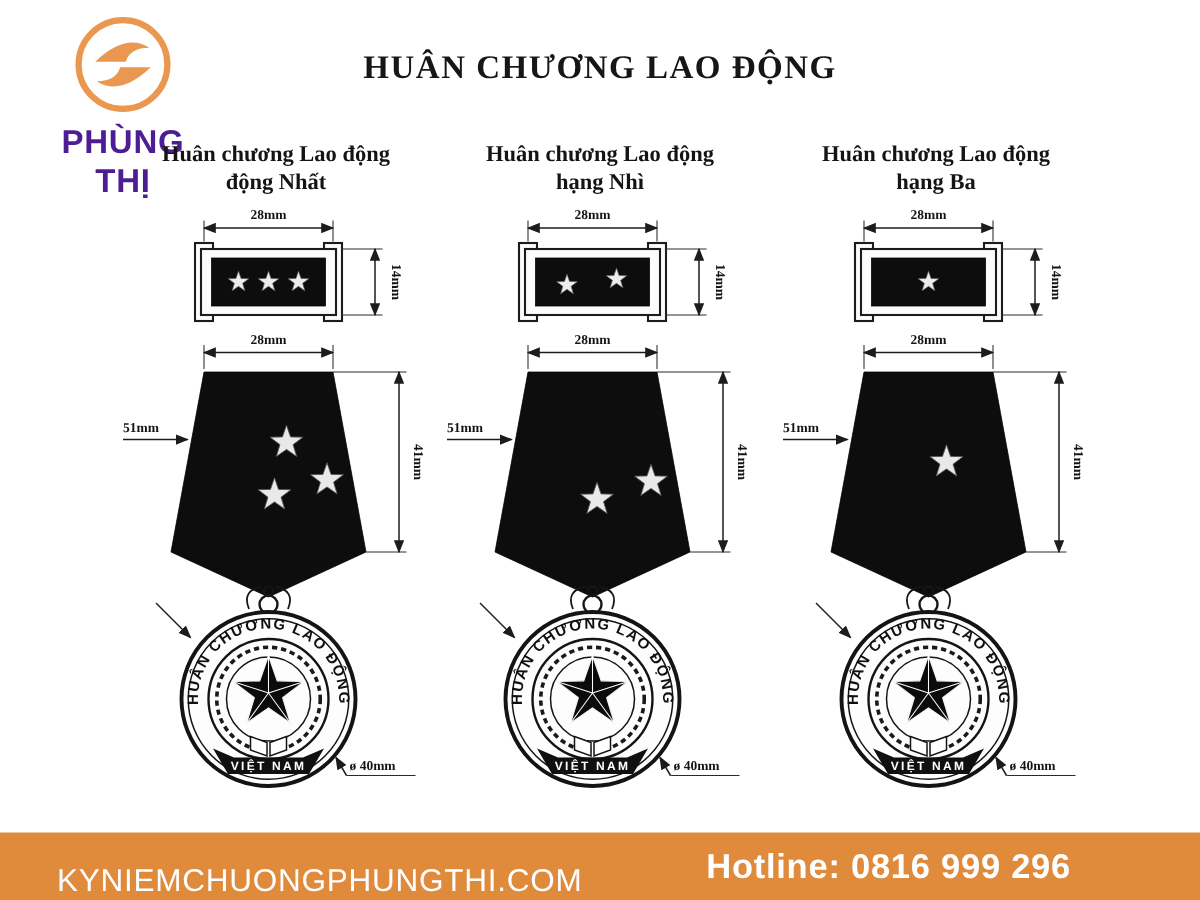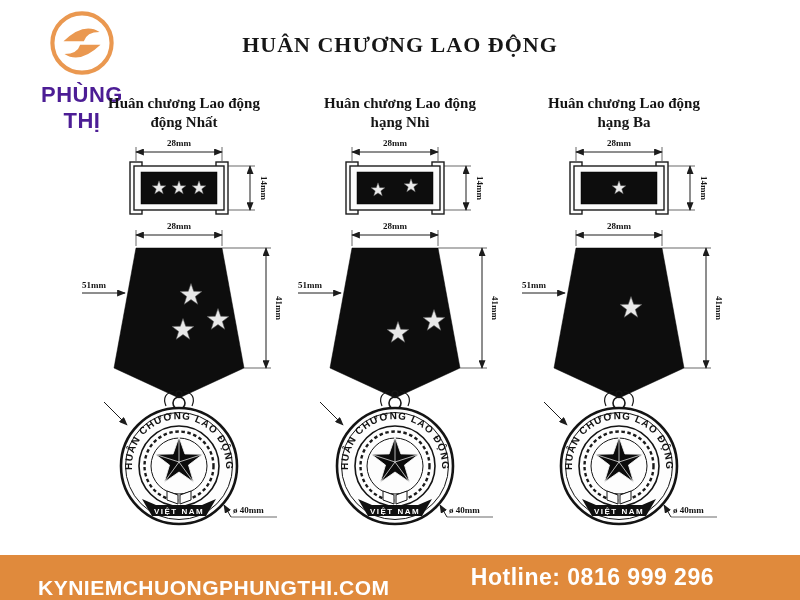--- a/index.html
+++ b/index.html
@@ -42,21 +42,21 @@
   .dim-label{font-family:"Liberation Serif",serif;font-weight:bold;font-size:9px;fill:#141414;}
   .rim-text{font-family:"Liberation Sans",sans-serif;font-weight:bold;font-size:10px;letter-spacing:1px;fill:#101010;}
   .banner-text{font-family:"Liberation Sans",sans-serif;font-weight:bold;font-size:8px;letter-spacing:1.5px;fill:#ffffff;}
 
   
   .footer{
     position:absolute;left:0;right:0;bottom:0;height:45px;
     display:flex;align-items:center;justify-content:space-between;
   }
   .footer-site{
-    margin-left:38px;color:#ffffff;font-weight:bold;font-size:21px;letter-spacing:0.5px;
+    margin-left:38px;color:#ffffff;font-weight:normal;font-size:21px;letter-spacing:0.5px;
     text-decoration:none;cursor:pointer;margin-top:20px;
   }
   .footer-hotline{
     margin-right:86px;color:#ffffff;font-weight:bold;font-size:23px;letter-spacing:0.5px;
     cursor:pointer;
   }
   .defs-holder{position:absolute;width:0;height:0;overflow:hidden;}
 </style>
 </head>
 <body>

